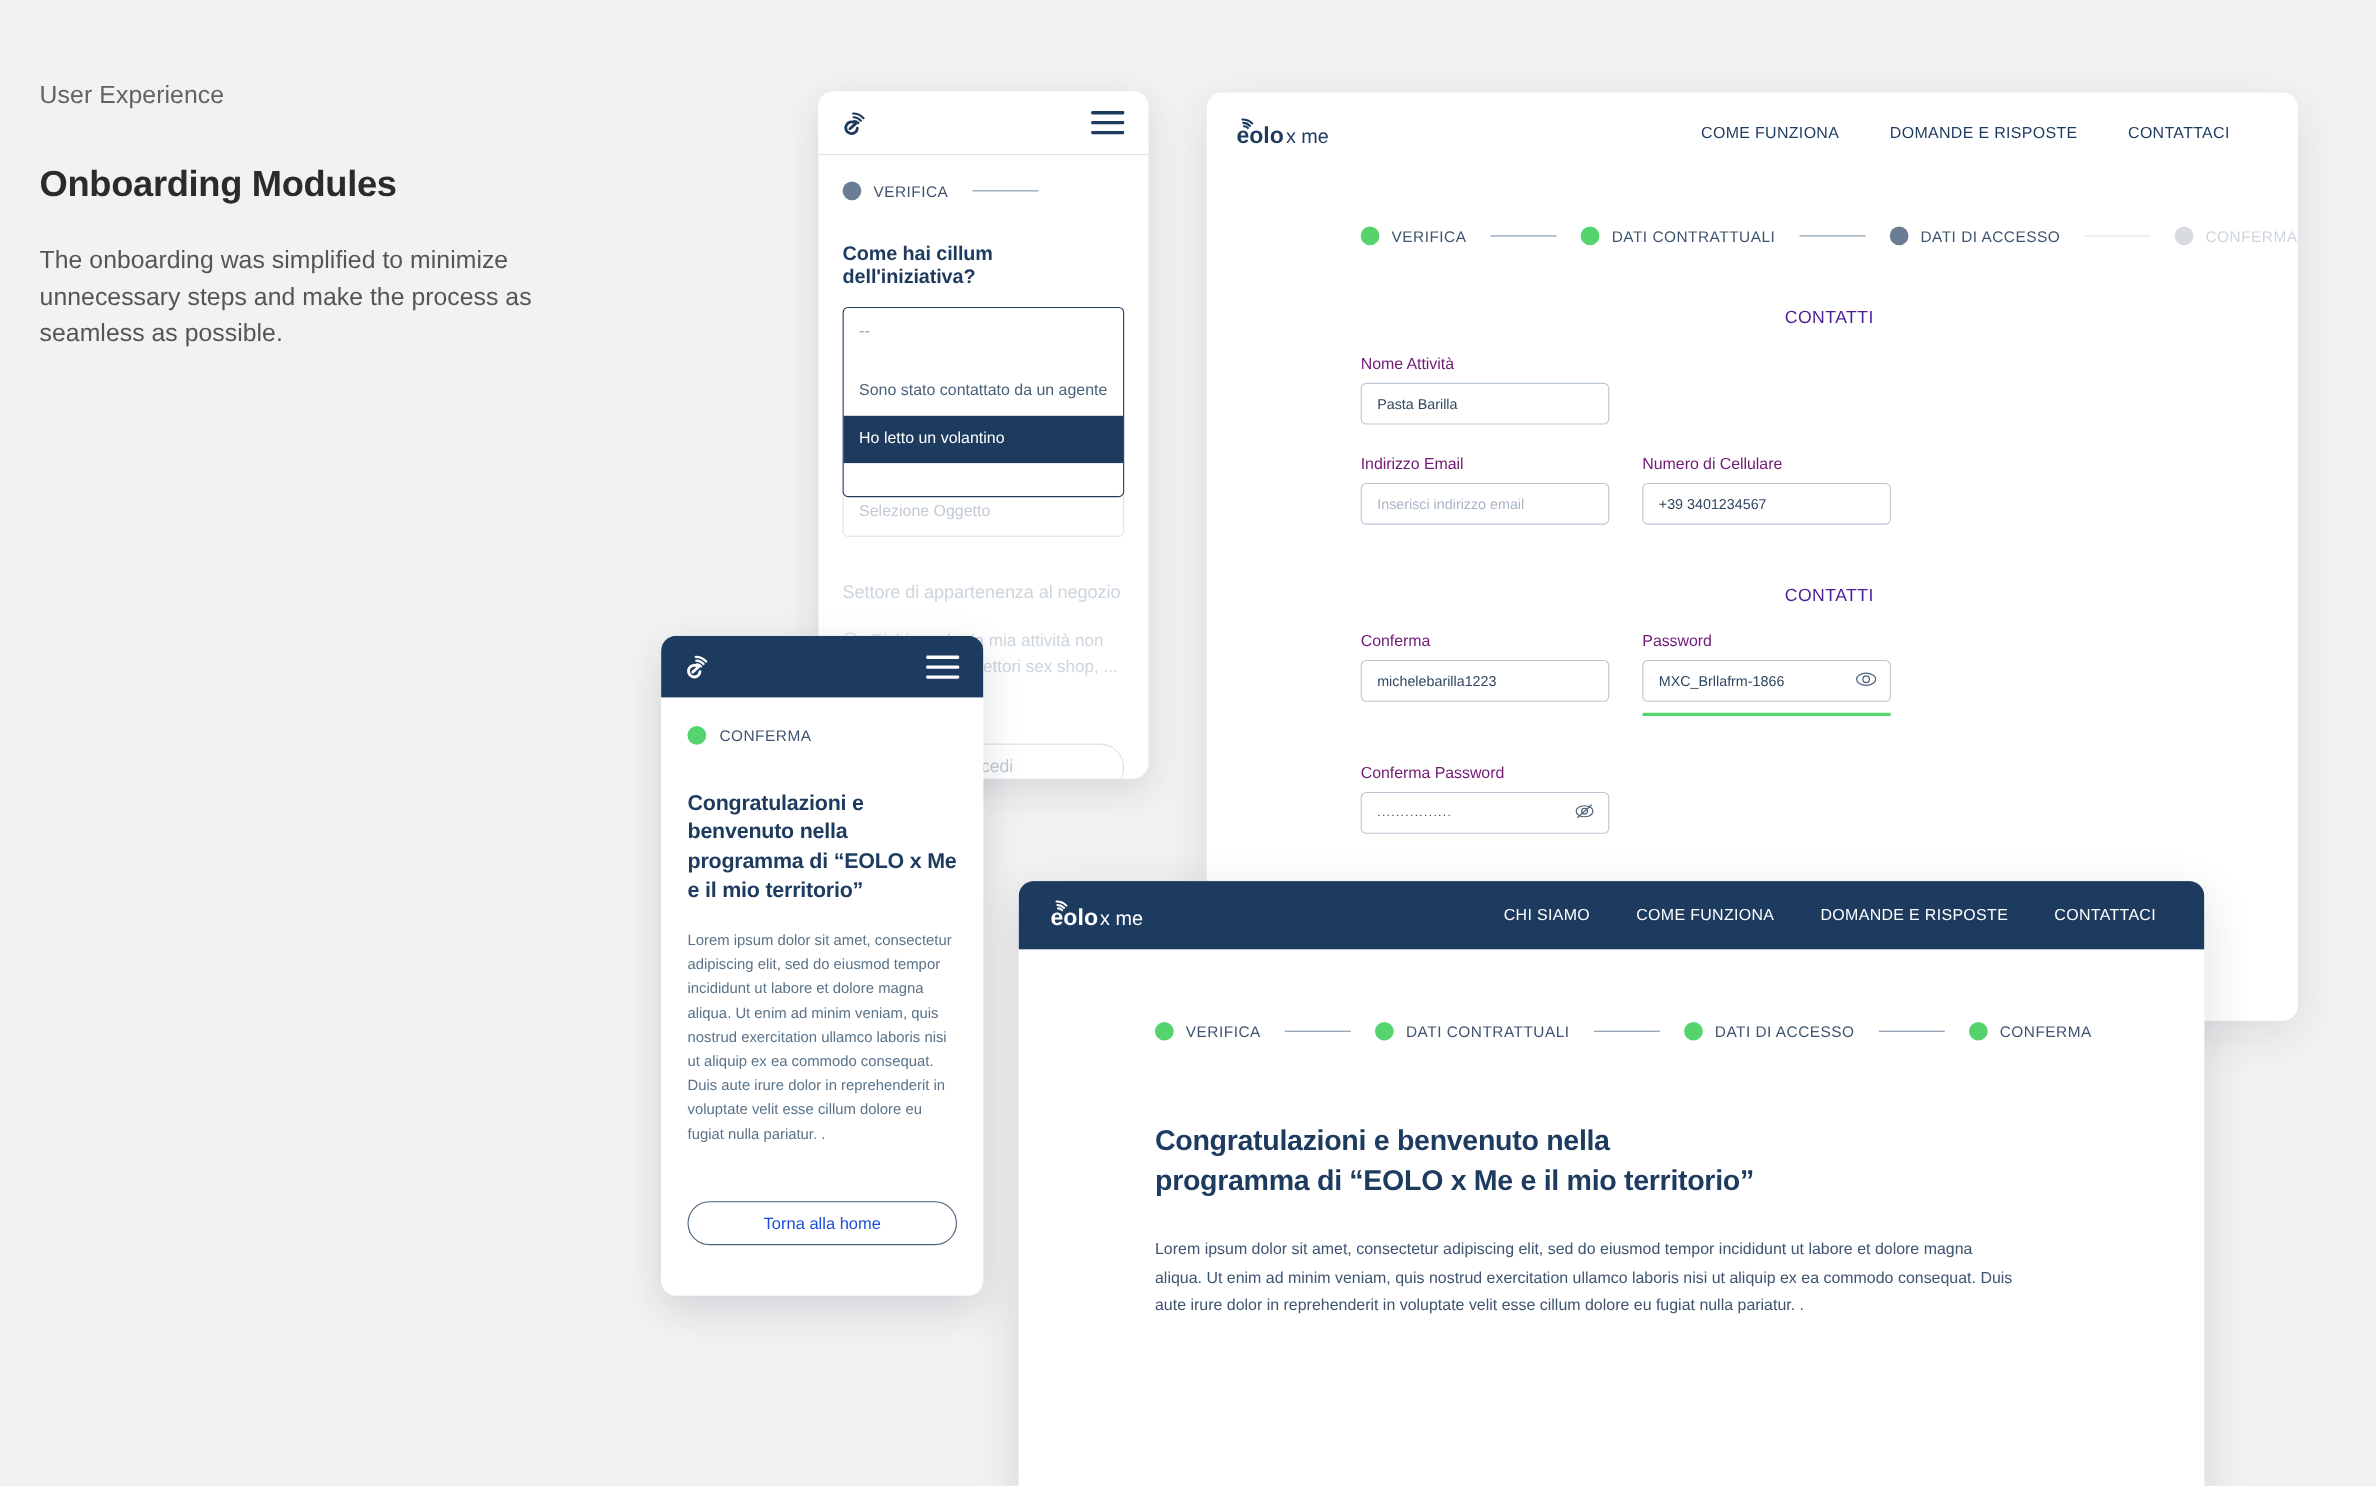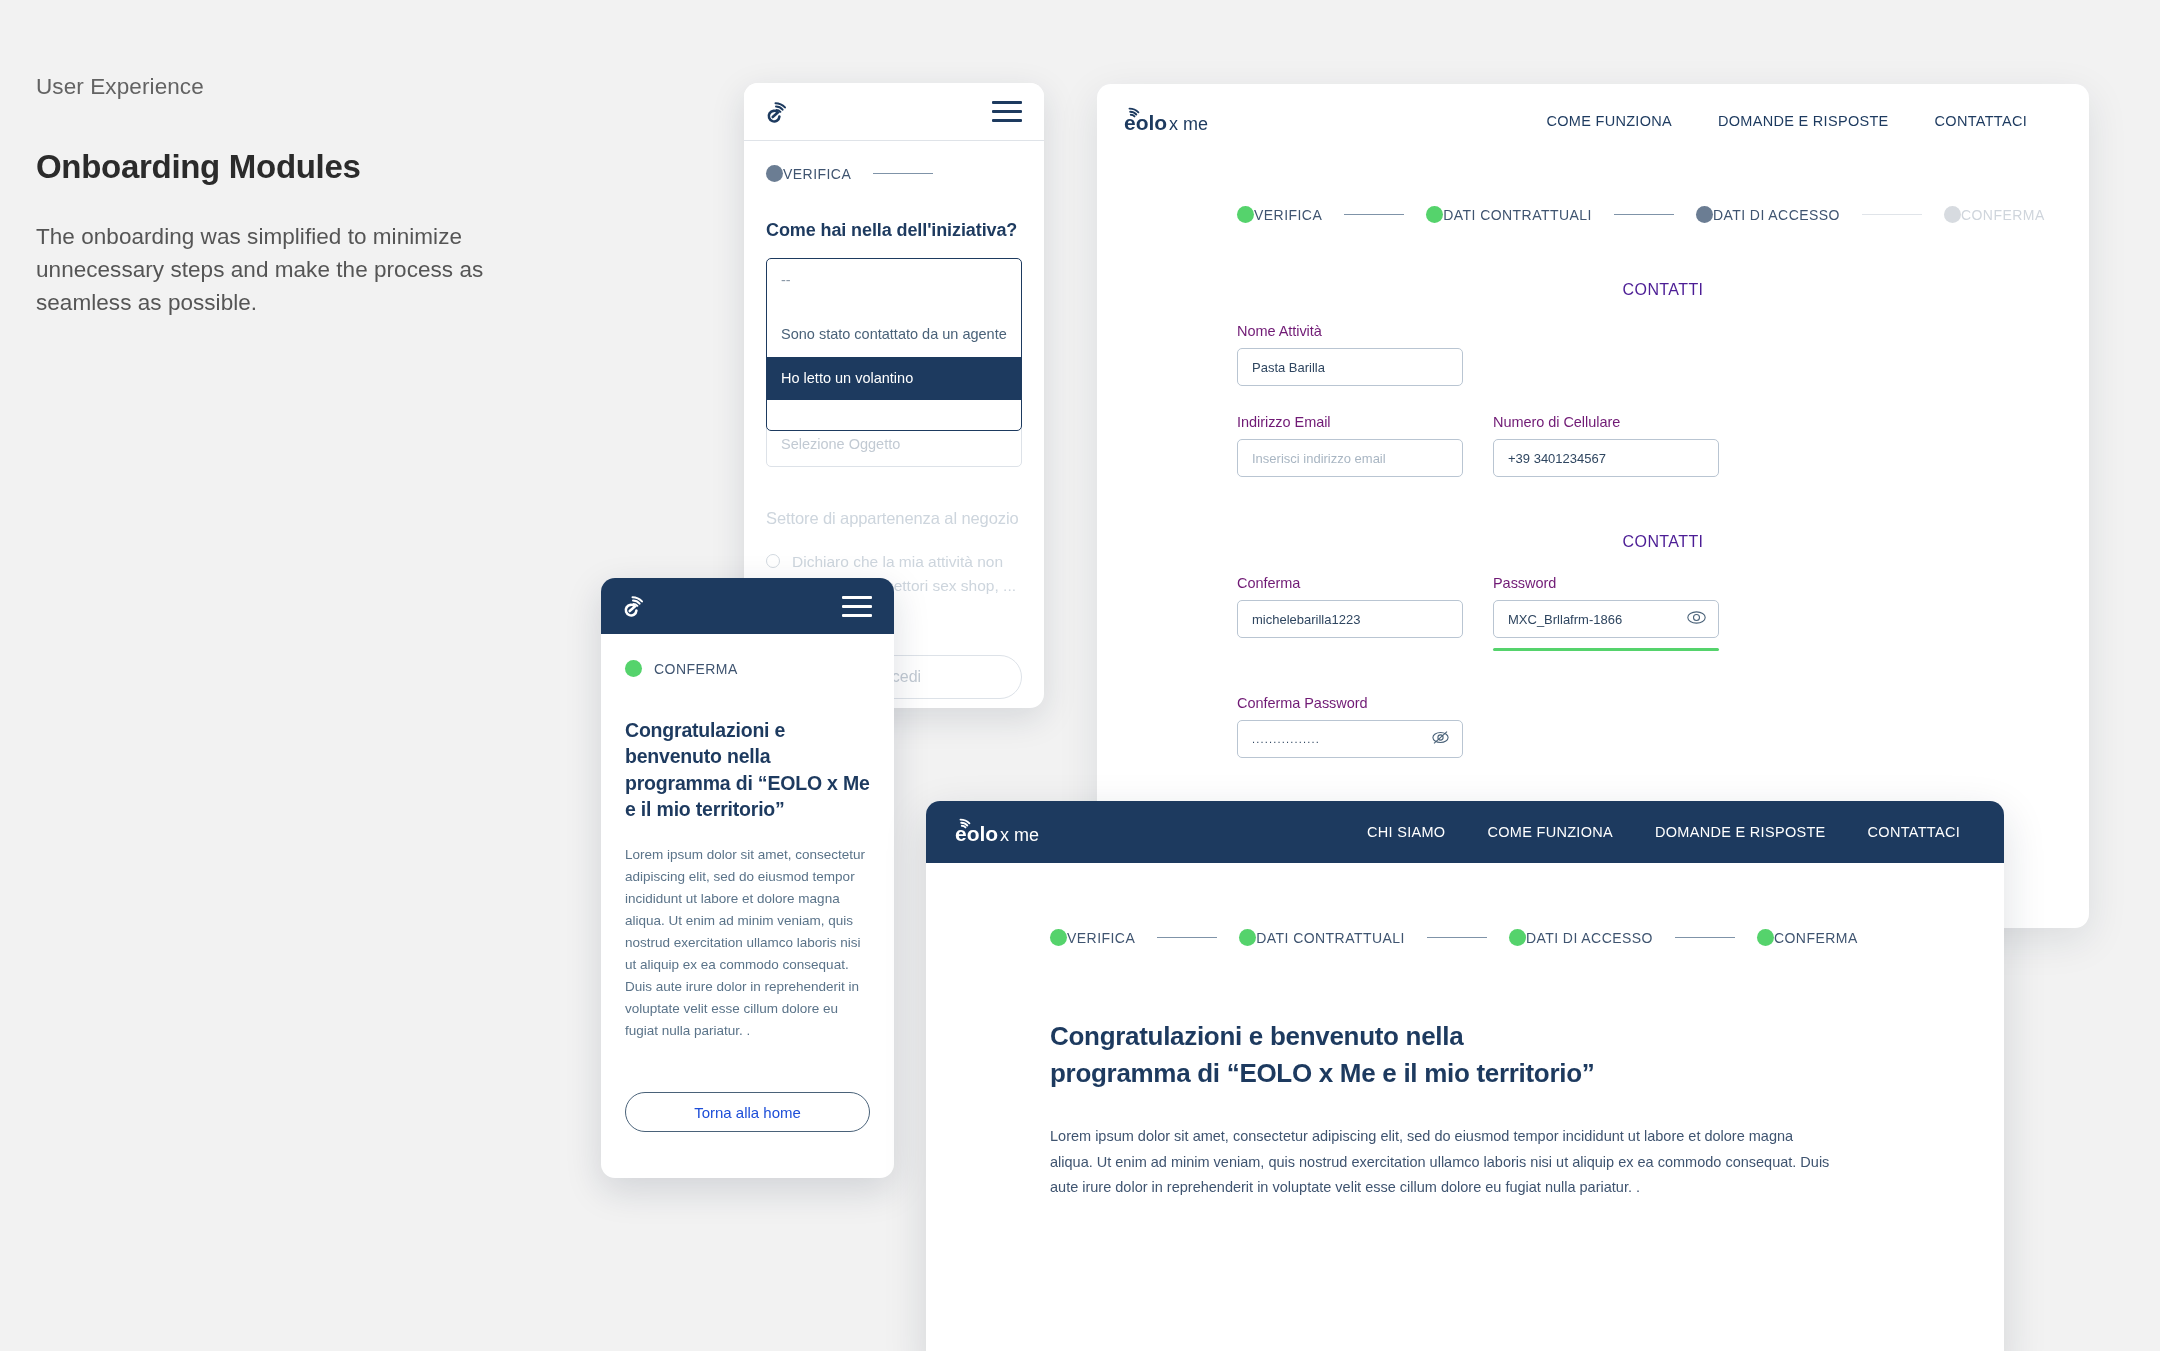--- a/index.html
+++ b/index.html
@@ -87,20 +87,21 @@
   .hamburger.light span { background: #ffffff; }
 
   
   .stepper {
     display: flex;
     align-items: center;
   }
   .step {
     display: flex;
     align-items: center;
+    gap: 11px;
   }
   .step-dot {
     width: 17px;
     height: 17px;
     border-radius: 50%;
     flex: 0 0 auto;
   }
   .step-dot.green  { background: #55d36c; }
   .step-dot.navy   { background: #6b7d93; }
   .step-dot.grey   { background: #d7dbe0; }
@@ -402,21 +403,21 @@
 
     <div class="m1-body">
       <div class="stepper m1-stepper">
         <div class="step">
           <span class="step-dot navy"></span>
           <span class="step-label">VERIFICA</span>
         </div>
         <span class="step-line"></span>
       </div>
 
-      <div class="m1-question">Come hai nella dell'iniziativa?</div>
+      <div class="m1-question">Come hai cillum dell'iniziativa?</div>
 
       <div class="select-open">
         <div class="select-opt placeholder">--</div>
         <div class="select-opt">Sono stato contattato da un agente</div>
         <div class="select-opt selected">Ho letto un volantino</div>
         <div class="select-opt blank"></div>
       </div>
 
       <div class="field-ghost">Selezione Oggetto</div>
 

